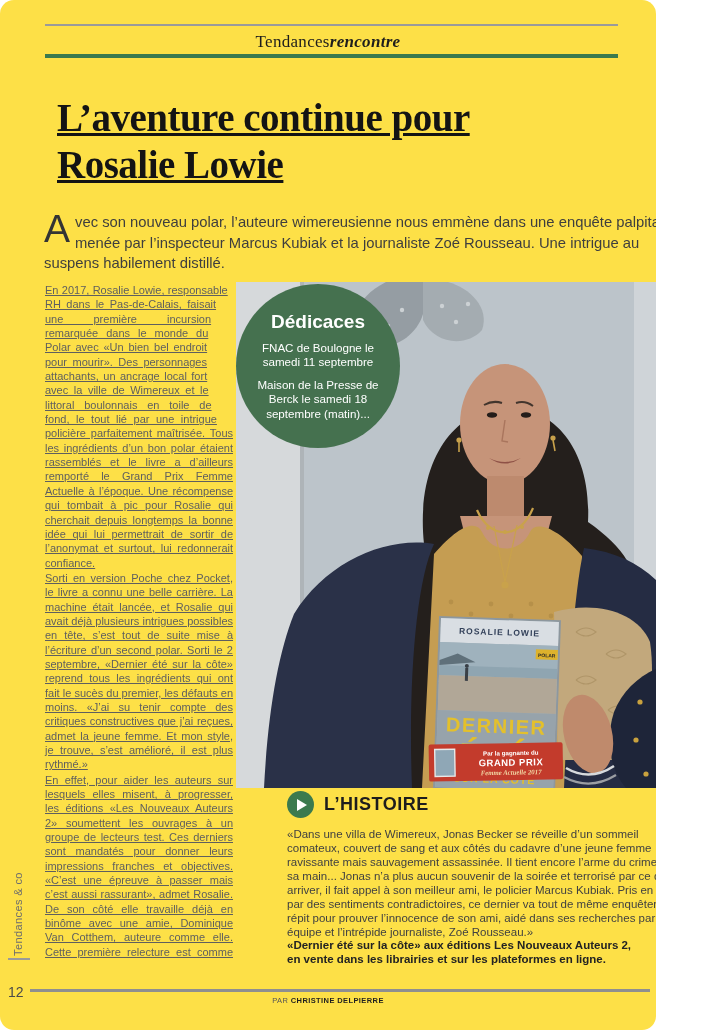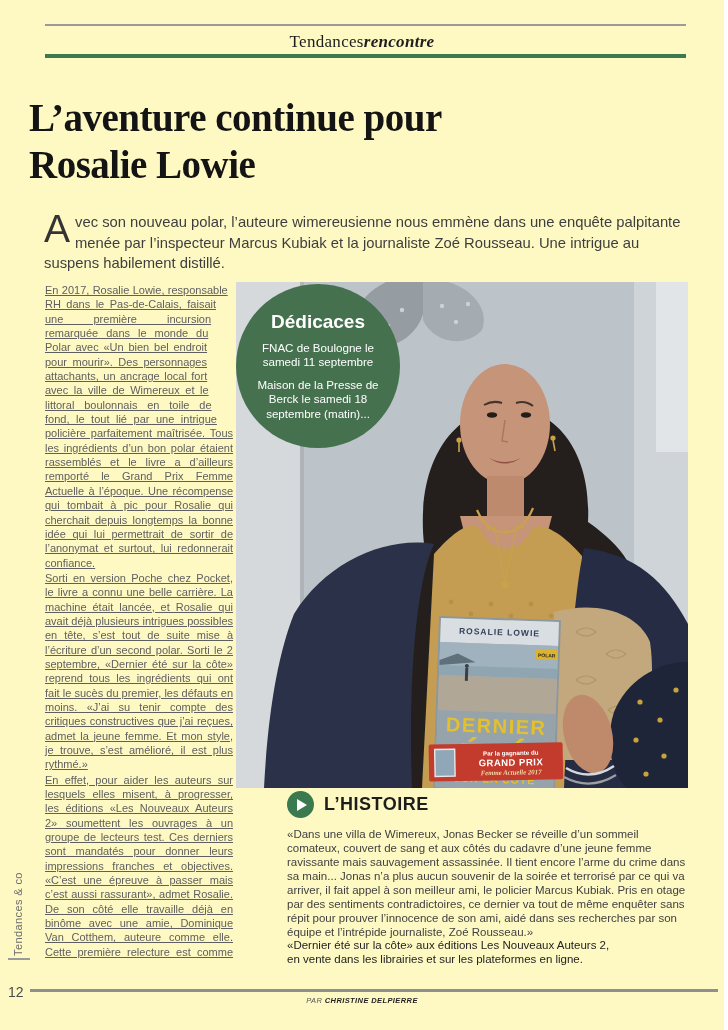--- a/index.html
+++ b/index.html
@@ -1,29 +1,29 @@
 <!DOCTYPE html>
 <html><head>
 <meta charset="utf-8">
 <style>
   html,body{margin:0;padding:0;background:#ffffff;}
   .page{
-    position:relative;width:724px;height:1030px;background:#fef9c3;
-    font-family:"Liberation Sans",sans-serif;overflow:hidden;
+    position:relative;width:656px;height:1030px;background:#fde047;
+    font-family:"Liberation Sans",sans-serif;overflow:hidden;border-radius:14px;
   }
   
   .rule-thin{position:absolute;left:45px;right:38px;top:24px;height:2px;background:#9a9a9a;}
   .brand{position:absolute;left:0;right:0;top:32px;text-align:center;
     font-family:"Liberation Serif",serif;font-size:17px;color:#1d1d1d;letter-spacing:.3px;}
   .brand b{font-style:italic;font-weight:700;}
   .rule-green{position:absolute;left:45px;right:38px;top:54px;height:4px;}
   
-  .title{position:absolute;left:29px;top:94px;width:640px;
+  .title{position:absolute;left:57px;top:94px;width:640px;
     font-family:"Liberation Serif",serif;font-weight:700;font-size:39px;line-height:47px;
-    color:#141414;letter-spacing:-.5px;}
+    color:#141414;letter-spacing:-.5px;text-decoration:underline;}
   
   .lead{position:absolute;left:44px;top:212px;width:650px;
     font-size:14.8px;line-height:20.5px;color:#3e3e3e;}
   .dropcap{float:left;font-size:39px;line-height:33px;padding-right:5px;color:#343434;}
   
   .bodycol{position:absolute;left:44px;top:282px;width:190px;height:676px;
     font-size:11px;line-height:14.35px;color:#5f5f5f;text-align:justify;overflow:hidden;}
   .bodycol p{margin:1px;text-decoration:underline;}
   .circle-wrap{float:right;width:26px;height:130px;margin-top:26px;
     shape-outside:ellipse(26px 65px at 100% 50%);}
@@ -37,29 +37,29 @@
   .badge-item{font-size:11.6px;line-height:14.5px;}
   .badge-item + .badge-item{margin-top:8px;}
   
   .histoire{position:absolute;left:287px;top:791px;width:404px;}
   .histoire-head{display:flex;align-items:center;}
   .play-circle{width:27px;height:27px;border-radius:50%;display:flex;align-items:center;justify-content:center;}
   .play-tri{width:0;height:0;border-top:6px solid transparent;border-bottom:6px solid transparent;
     border-left:10px solid #ffffff;margin-left:3px;}
   .histoire-title{margin-left:10px;font-size:18px;font-weight:700;color:#1d1d1d;letter-spacing:.5px;}
   .histoire-text{margin-top:9px;font-size:11.5px;line-height:14px;color:#414141;}
-  .histoire-bold{font-size:11.5px;line-height:13.8px;color:#232323;font-weight:400;}
+  .histoire-bold{font-size:11.5px;line-height:13.8px;color:#232323;font-weight:700;}
   
   .vlabel{position:absolute;left:12px;top:866px;height:90px;writing-mode:vertical-rl;
     transform:rotate(180deg);font-size:11px;color:#6d6d6d;letter-spacing:.4px;}
   .pnum-line{position:absolute;left:8px;top:958px;width:22px;height:2px;background:#9a9a9a;}
   .pnum{position:absolute;left:8px;top:968px;font-size:14px;color:#4a4a4a;margin-top:16px;}
   .foot-rule{position:absolute;left:30px;right:6px;top:989px;height:3px;background:#8f8f8f;}
   .byline{position:absolute;left:0;right:0;top:996px;text-align:center;font-size:7.5px;
-    letter-spacing:.4px;color:#555555;font-style:italic;}
+    letter-spacing:.4px;color:#555555;}
   .byline b{color:#1f1f1f;font-weight:700;}
 </style>
 </head>
 <body>
 
 <div class="page">
 
   <div class="rule-thin"></div>
   <div class="brand">
     <span>Tendances</span><b>rencontre</b>

